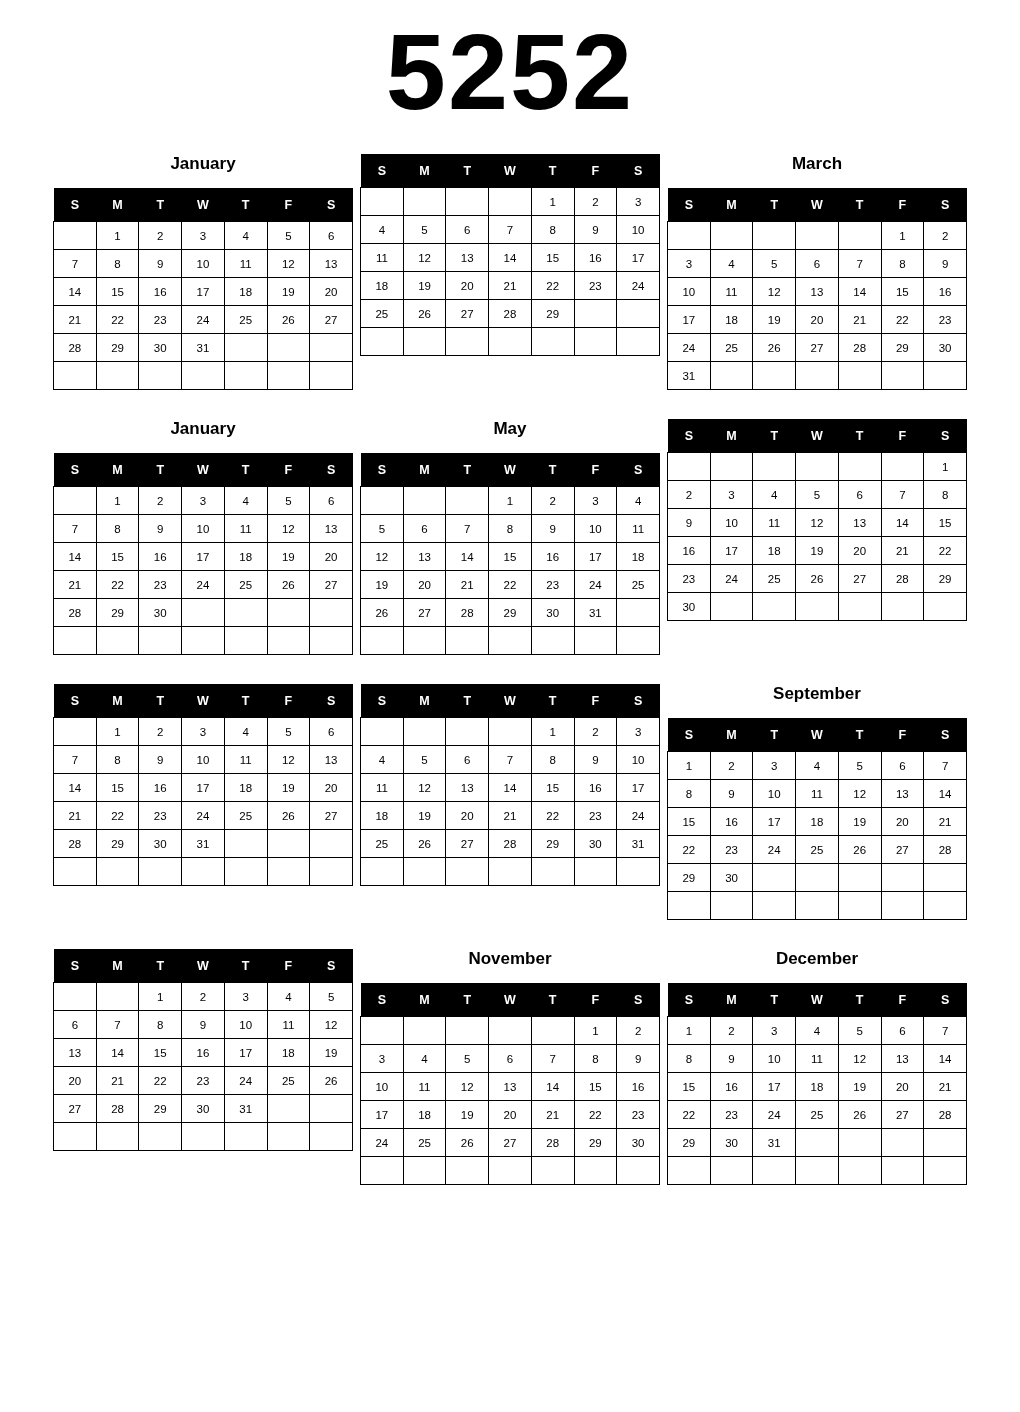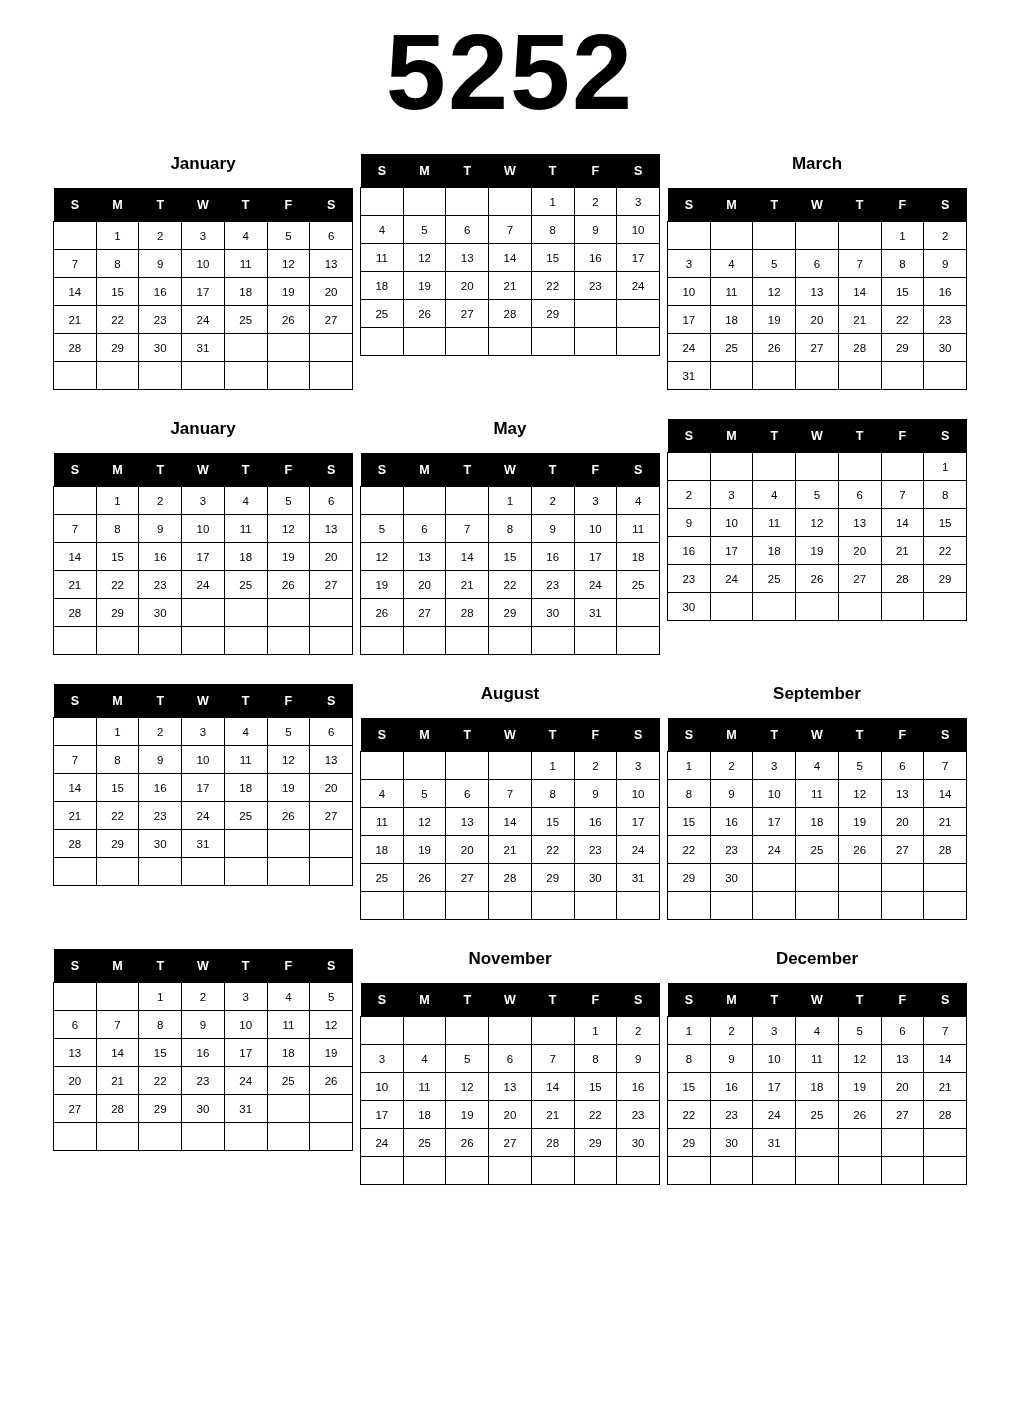--- a/index.html
+++ b/index.html
@@ -581,21 +581,20 @@
               <td class="empty"></td>
               <td class="empty"></td>
               <td class="empty"></td>
               <td class="empty"></td>
               <td class="empty"></td>
             </tr>
           </tbody>
         </table>
       </div>
       <div class="month">
-        <div class="month-name">August</div>
         <table class="cal">
           <thead>
             <tr>
               <th>S</th>
               <th>M</th>
               <th>T</th>
               <th>W</th>
               <th>T</th>
               <th>F</th>
               <th>S</th>

